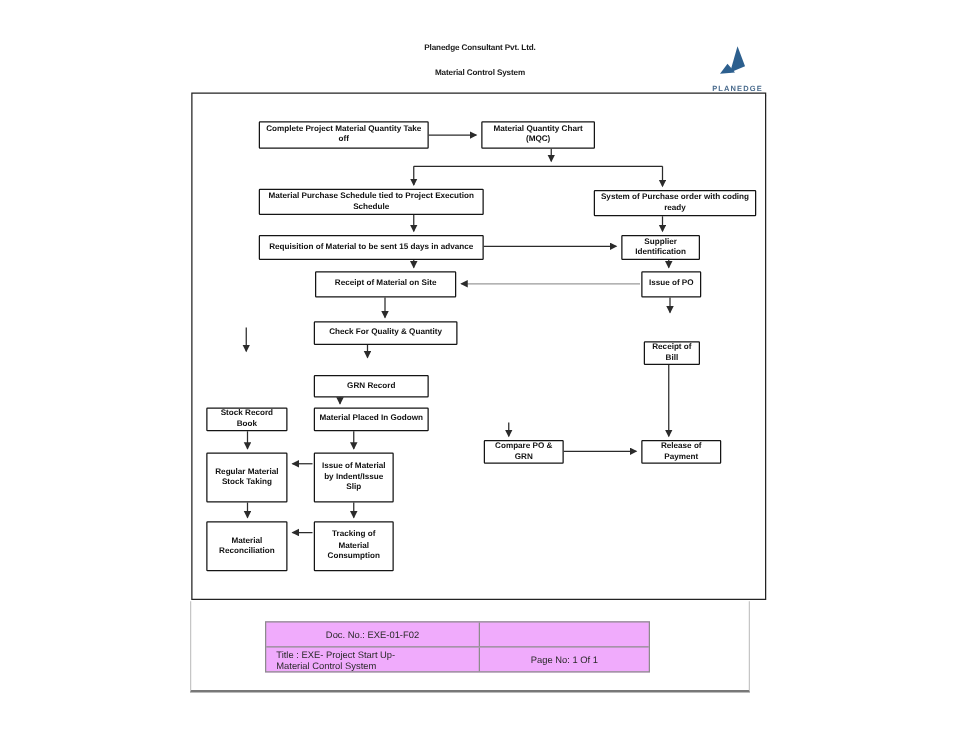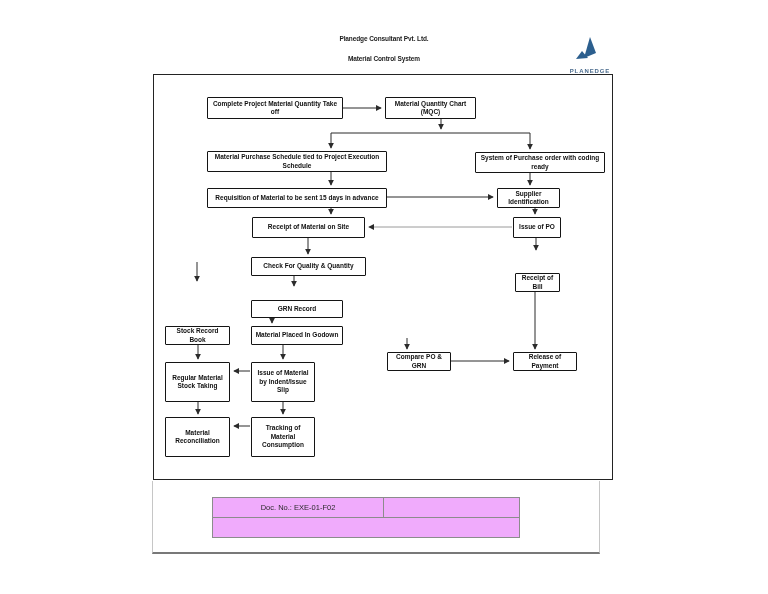--- a/index.html
+++ b/index.html
@@ -127,16 +127,21 @@
   <div class="node" style="left:165px;top:362px;width:65px;height:40px">Regular Material Stock Taking</div>
   <div class="node" style="left:251px;top:362px;width:64px;height:40px">Issue of Material by Indent/Issue Slip</div>
   <div class="node" style="left:165px;top:417px;width:65px;height:40px">Material Reconciliation</div>
   <div class="node" style="left:251px;top:417px;width:64px;height:40px">Tracking of Material Consumption</div>
 
   <div class="ftable">
     <div class="frow frow-top">
       <div class="fcell fcell-left fc-center">Doc. No.: EXE-01-F02</div>
     </div>
     <div class="frow">
+      <div class="fcell fcell-left">
+        <div class="fc-titleline">Title : EXE- Project Start Up-</div>
+        <div class="fc-titleline">Material Control System</div>
+      </div>
+      <div class="fcell fcell-right fc-center">Page No: 1 Of 1</div>
     </div>
   </div>
 
 </div>
 
 </body></html>

